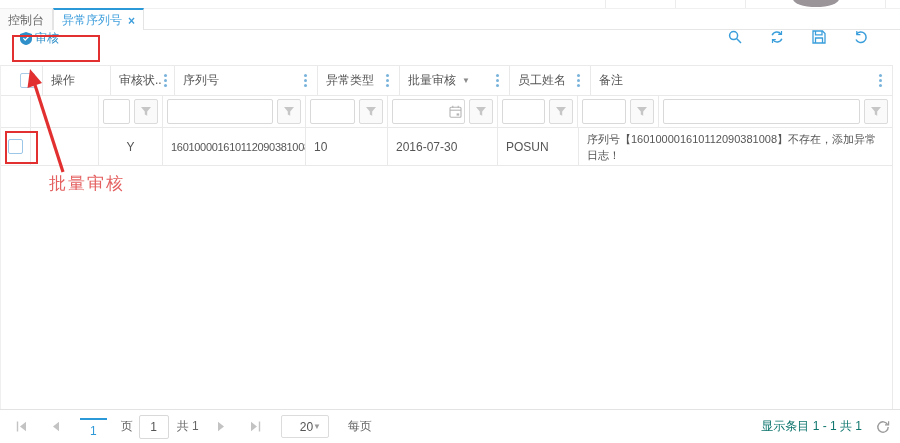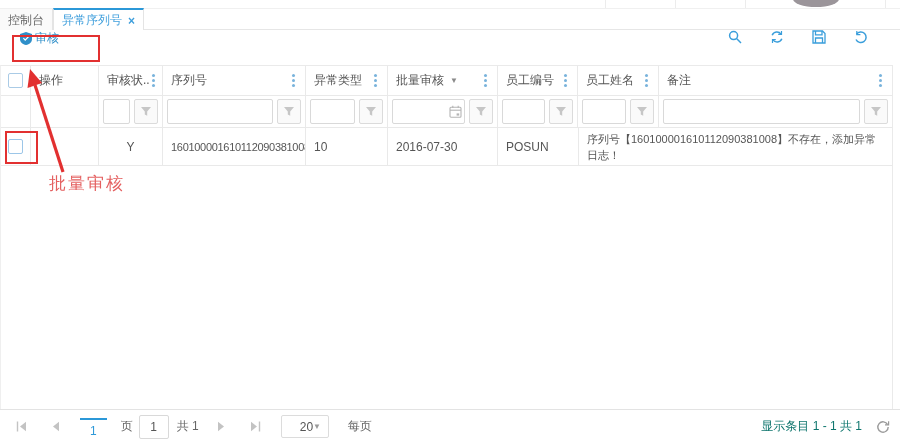--- a/index.html
+++ b/index.html
@@ -38,21 +38,21 @@
           overflow:hidden; }
   .c0 { width:30px; justify-content:center; padding:0; }
   .c1 { width:68px; }
   .c2 { width:64px; }
   .c3 { width:143px; }
   .c4 { width:82px; }
   .c5 { width:110px; }
   .c6 { width:80px; }
   .c7 { width:81px; }
   .c8 { flex:1; border-right:none; }
-  .g-head { height:30px; color:#555; }
+  .g-head { height:30px; color:#555;padding-left:12px; }
   .g-head .cell { justify-content:space-between; }
   .g-head .c0 { justify-content:center; }
   .hlabel { white-space:nowrap; }
   .htools { display:flex; align-items:center; gap:6px; }
   .sort { font-size:8px; color:#8a8a8a; }
   .dots { width:3px; height:3px; border-radius:50%; background:#79b3dc; cursor:pointer;
           box-shadow:0 -5px 0 #79b3dc, 0 5px 0 #79b3dc; margin:0 2px; flex:none; }
   .g-filter { height:32px; }
   .g-filter .cell { gap:4px; padding:0 4px; }
   .f-input { flex:1; min-width:0; height:25px; border:1px solid #d9d9d9; border-radius:2px;
@@ -186,24 +186,20 @@
         <span class="hlabel">异常类型</span>
         <span class="dots"></span>
       </div>
       <div class="cell c5">
         <span class="htools">
           <span class="hlabel">批量审核</span>
           <span class="sort">▼</span>
         </span>
         <span class="dots"></span>
       </div>
-      <div class="cell c6">
-        <span class="hlabel">员工编号</span>
-        <span class="dots"></span>
-      </div>
       <div class="cell c7">
         <span class="hlabel">员工姓名</span>
         <span class="dots"></span>
       </div>
       <div class="cell c8">
         <span class="hlabel">备注</span>
         <span class="dots"></span>
       </div>
     </div>
 

